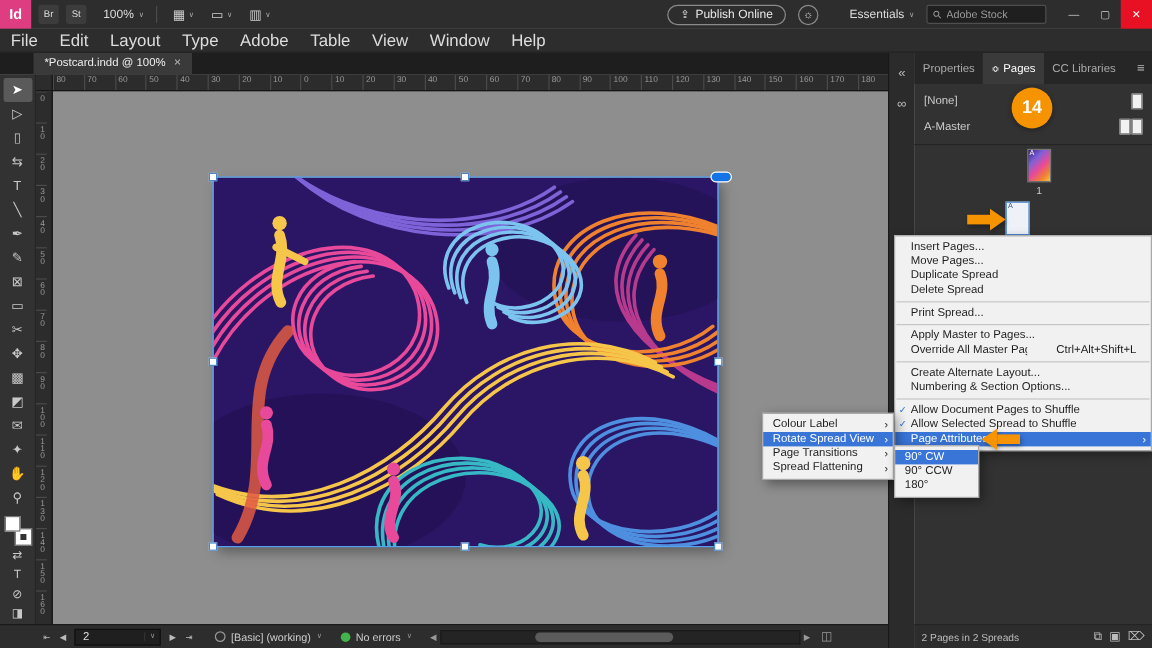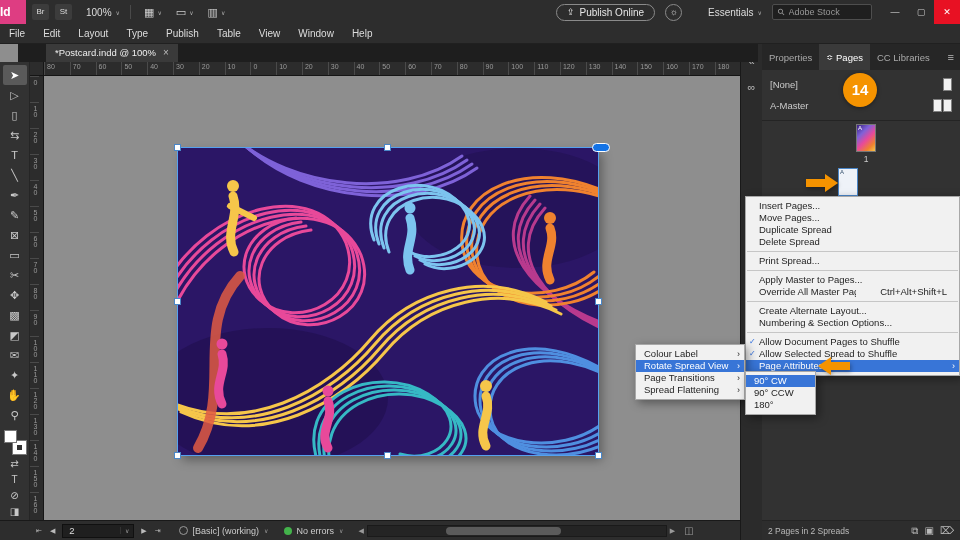--- a/index.html
+++ b/index.html
@@ -2,42 +2,42 @@
 <html style="--c-logo_pink: #de3d82; --c-close_red: #e81123; --c-menu_highlight: #3875d7; --c-annotation_orange: #f59300; --c-error_green: #43b34b; --c-selection_blue: #55a1f0; --c-badge_blue: #1473e6; --art-bg: #2b1666; --art-shade: #1f0f4d; --art-pink: #e8499a; --art-magenta: #b83a8e; --art-orange: #f0822f; --art-yellow: #f6c64a; --art-blue: #4f8fe0; --art-lightblue: #7cc4ef; --art-teal: #36b9c5; --art-purple: #7e62d8; --art-red: #e05a43;"><head>
 <meta charset="utf-8">
 <style>
 *{margin:0;padding:0;box-sizing:border-box}
 body{background:#555}
 .screen{position:relative;width:960px;height:540px;overflow:hidden;background:#8e8e8e;
   font-family:"Liberation Sans","DejaVu Sans",sans-serif}
 
 
 .app-bar{position:absolute;left:0;top:0;width:960px;height:24px;background:#2d2d2d;display:flex;align-items:center;z-index:8}
-.id-logo{width:26px;height:24px;background:var(--c-logo_pink);color:#fff;font-weight:bold;font-size:12px;text-align:left;line-height:24px}
+.id-logo{width:26px;height:24px;background:var(--c-logo_pink);color:#fff;font-weight:bold;font-size:12px;text-align:center;line-height:24px}
 .badge{width:17px;height:16px;background:#3c3c3c;color:#ddd;font-size:8px;line-height:16px;text-align:center;margin-left:6px;border-radius:2px}
 .zoom-ctl{display:flex;align-items:center;margin-left:10px;color:#ddd;font-size:10px;gap:4px;padding:0 4px}
 .chev{font-size:6px;color:#aaa}
 .vdiv{width:1px;height:14px;background:#4a4a4a;margin:0 6px}
 .tool-group{display:flex;align-items:center;gap:3px;color:#ccc;font-size:10px;padding:0 7px}
 .tg-glyph{font-size:11px}
 .publish-btn{margin-left:auto;display:flex;align-items:center;gap:5px;border:1px solid #8a8a8a;border-radius:10px;height:17px;padding:0 10px;color:#e8e8e8;font-size:10px;white-space:nowrap}
 .pub-icon{font-size:9px}
 .bulb{width:17px;height:17px;border:1px solid #8a8a8a;border-radius:50%;color:#ddd;font-size:9px;line-height:15px;text-align:center;margin-left:10px;flex:0 0 17px}
 .workspace{display:flex;align-items:center;gap:4px;color:#ddd;font-size:10px;margin-left:26px;white-space:nowrap}
 .search-box{display:flex;align-items:center;gap:4px;width:100px;height:16px;background:#1f1f1f;border:1px solid #4e4e4e;border-radius:2px;margin-left:10px;padding:0 5px;color:#999;flex:0 0 100px}
 .search-icon{font-size:9px;transform:rotate(-45deg)}
 .search-ph{font-size:9px;white-space:nowrap;overflow:hidden}
 .win-controls{display:flex;margin-left:10px}
 .win-btn{width:26px;height:24px;color:#ccc;font-size:9px;line-height:24px;text-align:center}
 .win-btn.danger{background:var(--c-close_red);color:#fff}
 
 
 .menu-bar{position:absolute;left:0;top:24px;width:960px;height:20px;background:#2d2d2d;border-bottom:1px solid #202020;display:flex;z-index:8}
-.menu-item{color:#ddd;font-size:10px;line-height:19px;padding:0 9px}
-.tab-bar{position:absolute;left:18px;top:44px;width:740px;height:18px;background:#1e1e1e;z-index:5}
+.menu-item{color:#ddd;font-size:14px;line-height:19px;padding:0 9px}
+.tab-bar{position:absolute;left:0;top:44px;width:740px;height:18px;background:#1e1e1e;z-index:5}
 .doc-tab{position:absolute;left:28px;top:0;height:18px;background:#3a3a3a;color:#eee;font-size:9.5px;line-height:18px;padding:0 9px;display:flex;gap:7px;align-items:center}
 .tab-close{color:#bbb;font-size:10px}
 
 
 .toolbox{position:absolute;left:0;top:62px;width:30px;height:458px;background:#323232;border-right:1px solid #252525;display:flex;flex-direction:column;align-items:center;padding-top:3px;z-index:4}
 .tool{width:24px;height:20px;line-height:20px;text-align:center;color:#c8c8c8;font-size:11px;border-radius:2px}
 .tool.active{background:#5a5a5a;color:#fff}
 .tool.small{height:16px;line-height:16px;font-size:10px}
 .swatches{position:relative;width:22px;height:26px;margin:5px 0 2px}
 .fill-sw{position:absolute;left:0;top:0;width:13px;height:13px;background:#fff;border:1px solid #777}
@@ -175,21 +175,21 @@
         <div class="win-btn">▢</div>
         <div class="win-btn danger">✕</div>
     </div>
   </div>
 
   <div class="menu-bar">
     <div class="menu-item">File</div>
       <div class="menu-item">Edit</div>
       <div class="menu-item">Layout</div>
       <div class="menu-item">Type</div>
-      <div class="menu-item">Publish</div>
+      <div class="menu-item">Adobe</div>
       <div class="menu-item">Table</div>
       <div class="menu-item">View</div>
       <div class="menu-item">Window</div>
       <div class="menu-item">Help</div>
   </div>
 
   <div class="tab-bar">
     <div class="doc-tab">
       <span>*Postcard.indd @ 100%</span>
       <span class="tab-close">×</span>

